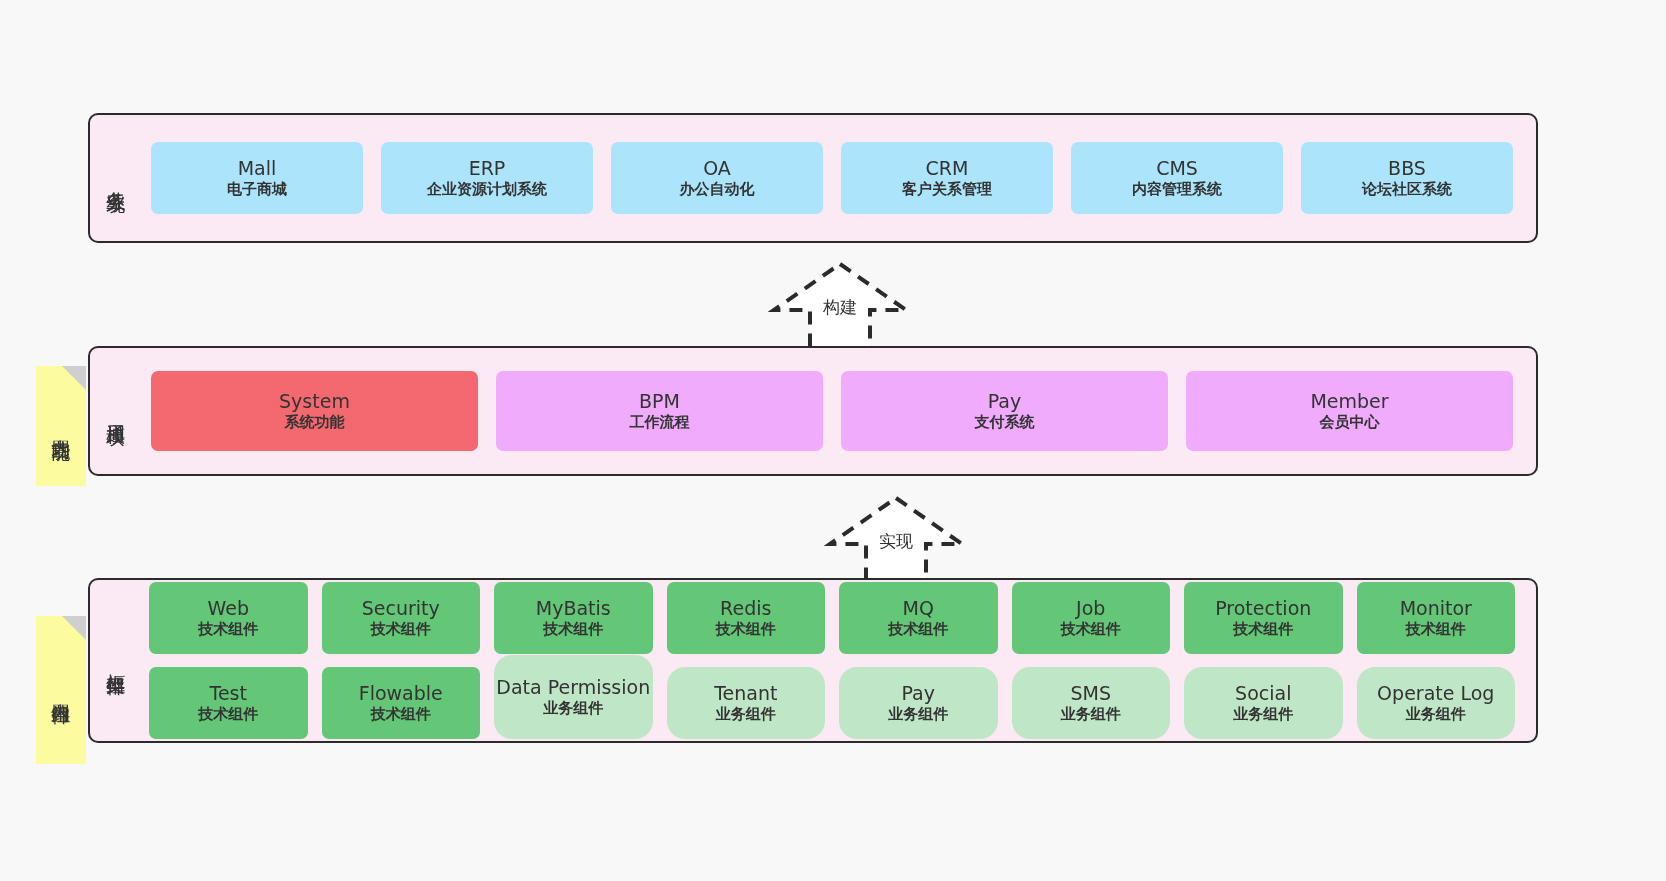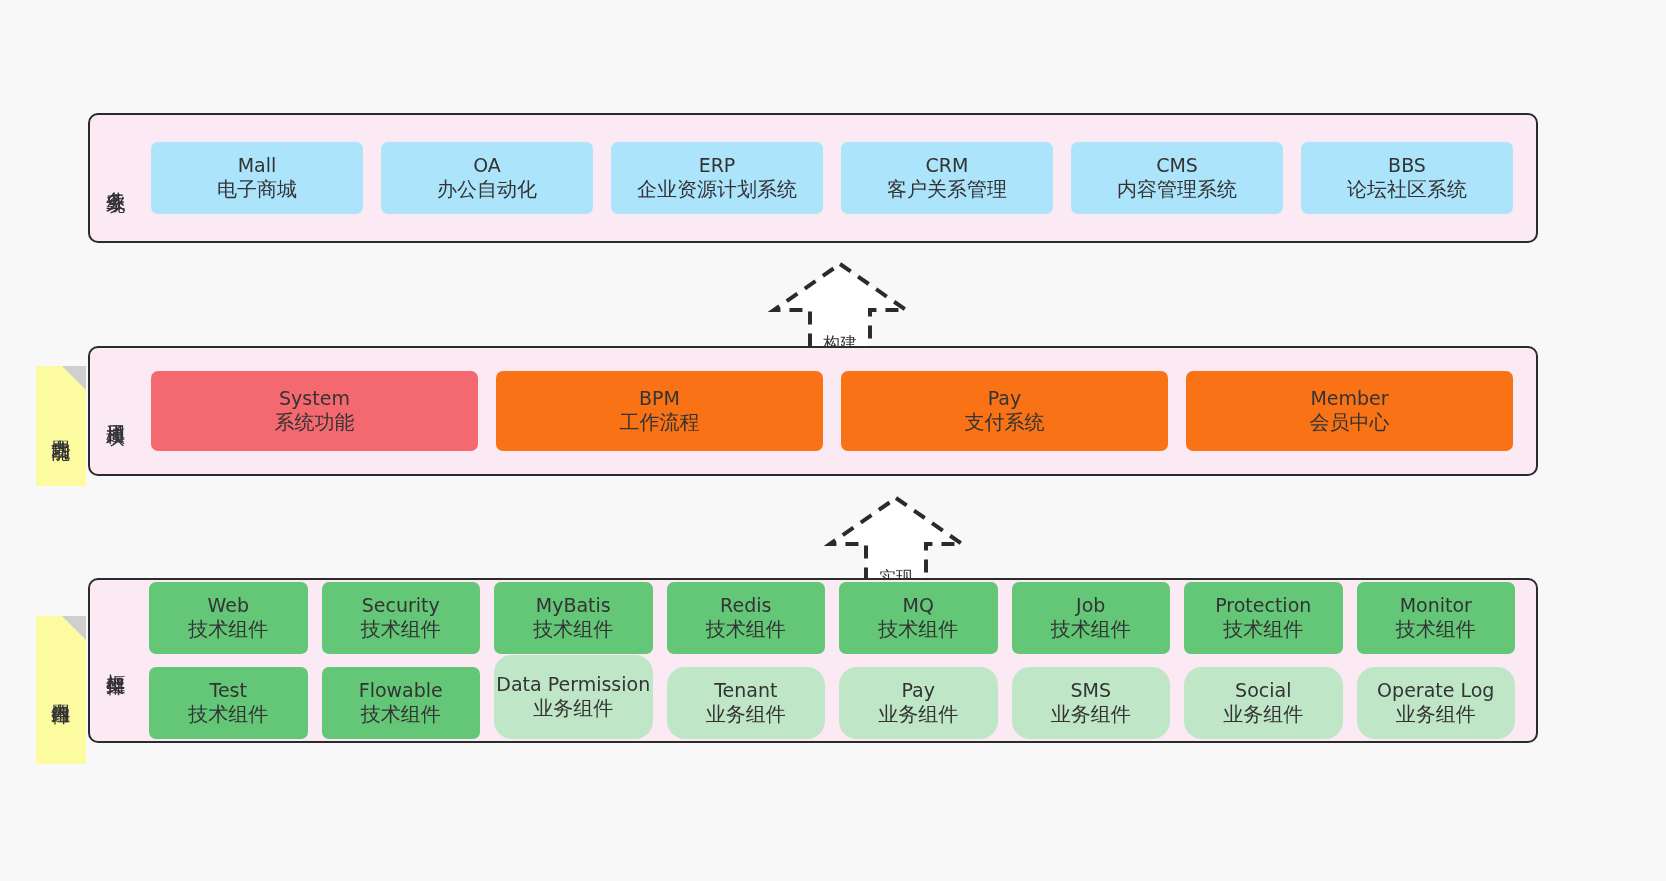--- a/index.html
+++ b/index.html
@@ -75,27 +75,28 @@
     justify-content: center;
     box-sizing: border-box;
     text-align: center;
     line-height: 1.24;
   }
   .node .n-en {
     font-size: 19px;
     color: #333333;
   }
   .node .n-cn {
-    font-size: 20px;
-    color: #333333;
+    font-size: 15px;
+    color: #333333;
+    font-weight: bold;
   }
 
   .node.blue   { background: #ace4fb; }
   .node.red    { background: #f4696f; }
-  .node.pink   { background: #f97316; }
+  .node.pink   { background: #f0abfc; }
   .node.green  { background: #63c777; }
   .node.lgreen { background: #bfe6c6; border-radius: 18px; }
 
   
   #band-business {
     left: 88px;  top: 113px;  width: 1450px;  height: 130px;
   }
   #band-business .node { height: 72px; }
 
   
@@ -154,21 +155,20 @@
   .arrow svg { display: block; }
   .arrow .arrow-label {
     position: absolute;
     left: 50%;
     transform: translateX(-50%);
     top: 38px;
     font-size: 17px;
     color: #333333;
     background: transparent;
     white-space: nowrap;
-    margin-top: 36px;
   }
   #arrow-build    { left: 760px; top: 258px; }
   #arrow-implement{ left: 816px; top: 492px; }
 </style>
 </head>
 <body>
 
 <div class="canvas">
 
   <div class="band" id="band-business">
@@ -176,28 +176,28 @@
     <div class="band-body">
       <div class="grid-row" id="business-row">
           <div class="cell">
             <div class="node blue">
               <div class="n-en">Mall</div>
               <div class="n-cn">电子商城</div>
             </div>
           </div>
           <div class="cell">
             <div class="node blue">
+              <div class="n-en">ERP</div>
+              <div class="n-cn">企业资源计划系统</div>
+            </div>
+          </div>
+          <div class="cell">
+            <div class="node blue">
               <div class="n-en">OA</div>
               <div class="n-cn">办公自动化</div>
-            </div>
-          </div>
-          <div class="cell">
-            <div class="node blue">
-              <div class="n-en">ERP</div>
-              <div class="n-cn">企业资源计划系统</div>
             </div>
           </div>
           <div class="cell">
             <div class="node blue">
               <div class="n-en">CRM</div>
               <div class="n-cn">客户关系管理</div>
             </div>
           </div>
           <div class="cell">
             <div class="node blue">

